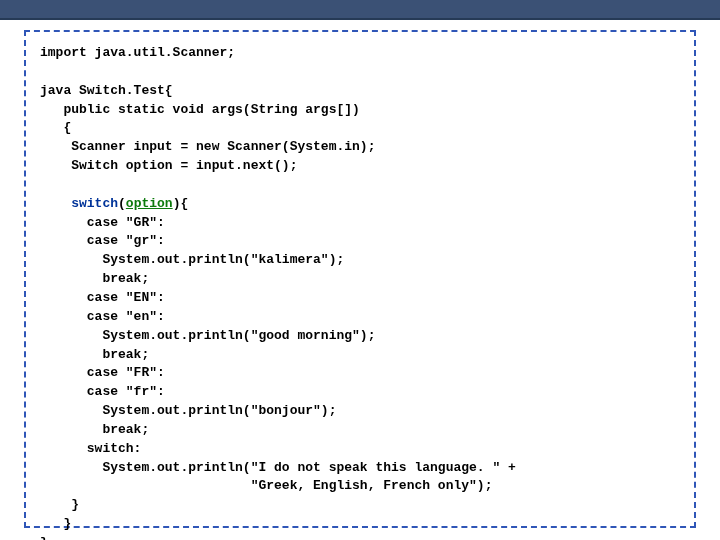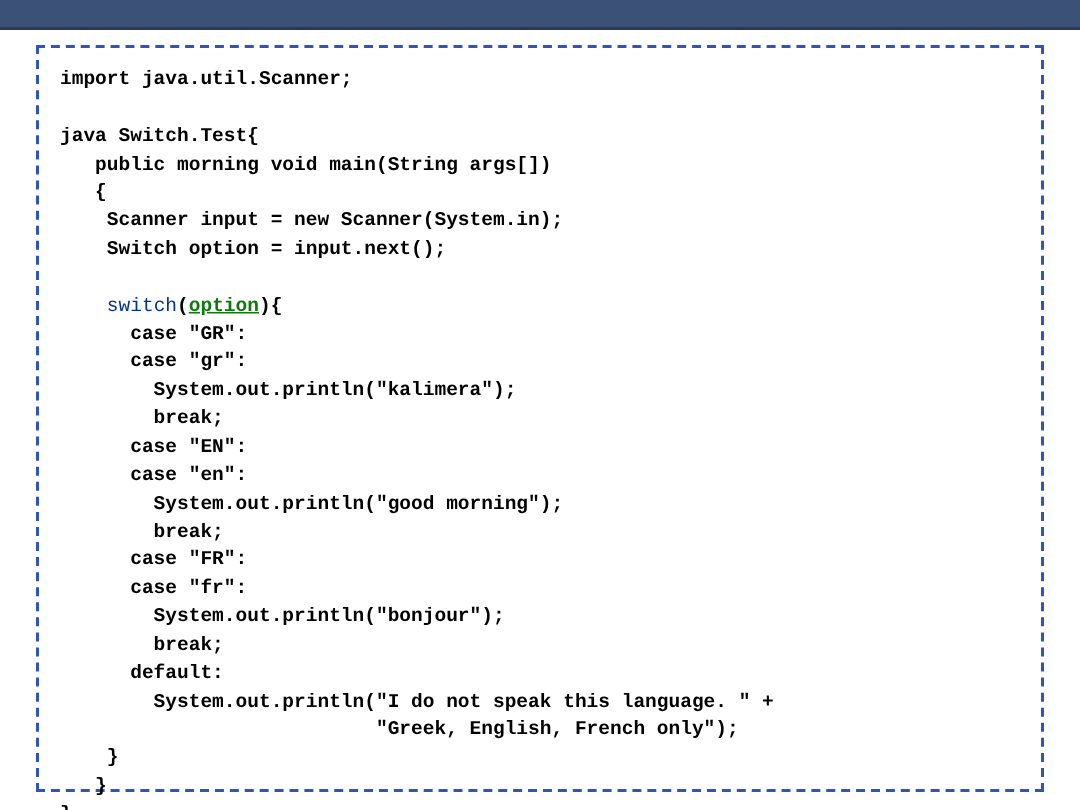--- a/index.html
+++ b/index.html
@@ -27,49 +27,49 @@
     height: 498px;
     background: #fff;
   }
   pre {
     margin: 0;
     font-family: "Courier New", Courier, monospace;
     white-space: pre;
     color: #000;
   }
   .b { font-weight: bold; font-family: Liberation Mono, monospace; }
-  .kw { color: #003399; font-weight: normal; }
+  .kw { color: #003399; font-weight: bold; }
   .ref { color: #0d7a0d; font-weight: bold; text-decoration: underline; margin-top: 32px; }
 </style>
 </head>
 <body>
 
 <div class="top-bar"></div>
 
 <div class="code-frame">
 <pre><span class="b">import java.util.Scanner;</span>
 <span></span>
 <span class="b">java Switch.Test{</span>
-<span class="b">   public morning void main(String args[])</span>
+<span class="b">   public static void args(String args[])</span>
 <span class="b">   {</span>
 <span class="b">    Scanner input = new Scanner(System.in);</span>
 <span class="b">    Switch option = input.next();</span>
 <span></span>
 <span class="b">    </span><span class="kw">switch</span><span class="b">(</span><span class="ref">option</span><span class="b">){</span>
 <span class="b">      case "GR":</span>
 <span class="b">      case "gr":</span>
 <span class="b">        System.out.println("kalimera");</span>
 <span class="b">        break;</span>
 <span class="b">      case "EN":</span>
 <span class="b">      case "en":</span>
 <span class="b">        System.out.println("good morning");</span>
 <span class="b">        break;</span>
 <span class="b">      case "FR":</span>
 <span class="b">      case "fr":</span>
 <span class="b">        System.out.println("bonjour");</span>
 <span class="b">        break;</span>
-<span class="b">      default:</span>
+<span class="b">      switch:</span>
 <span class="b">        System.out.println("I do not speak this language. " +</span>
 <span class="b">                           "Greek, English, French only");</span>
 <span class="b">    }</span>
 <span class="b">   }</span>
 <span class="b">}</span></pre>
 </div>
 
 </body></html>

